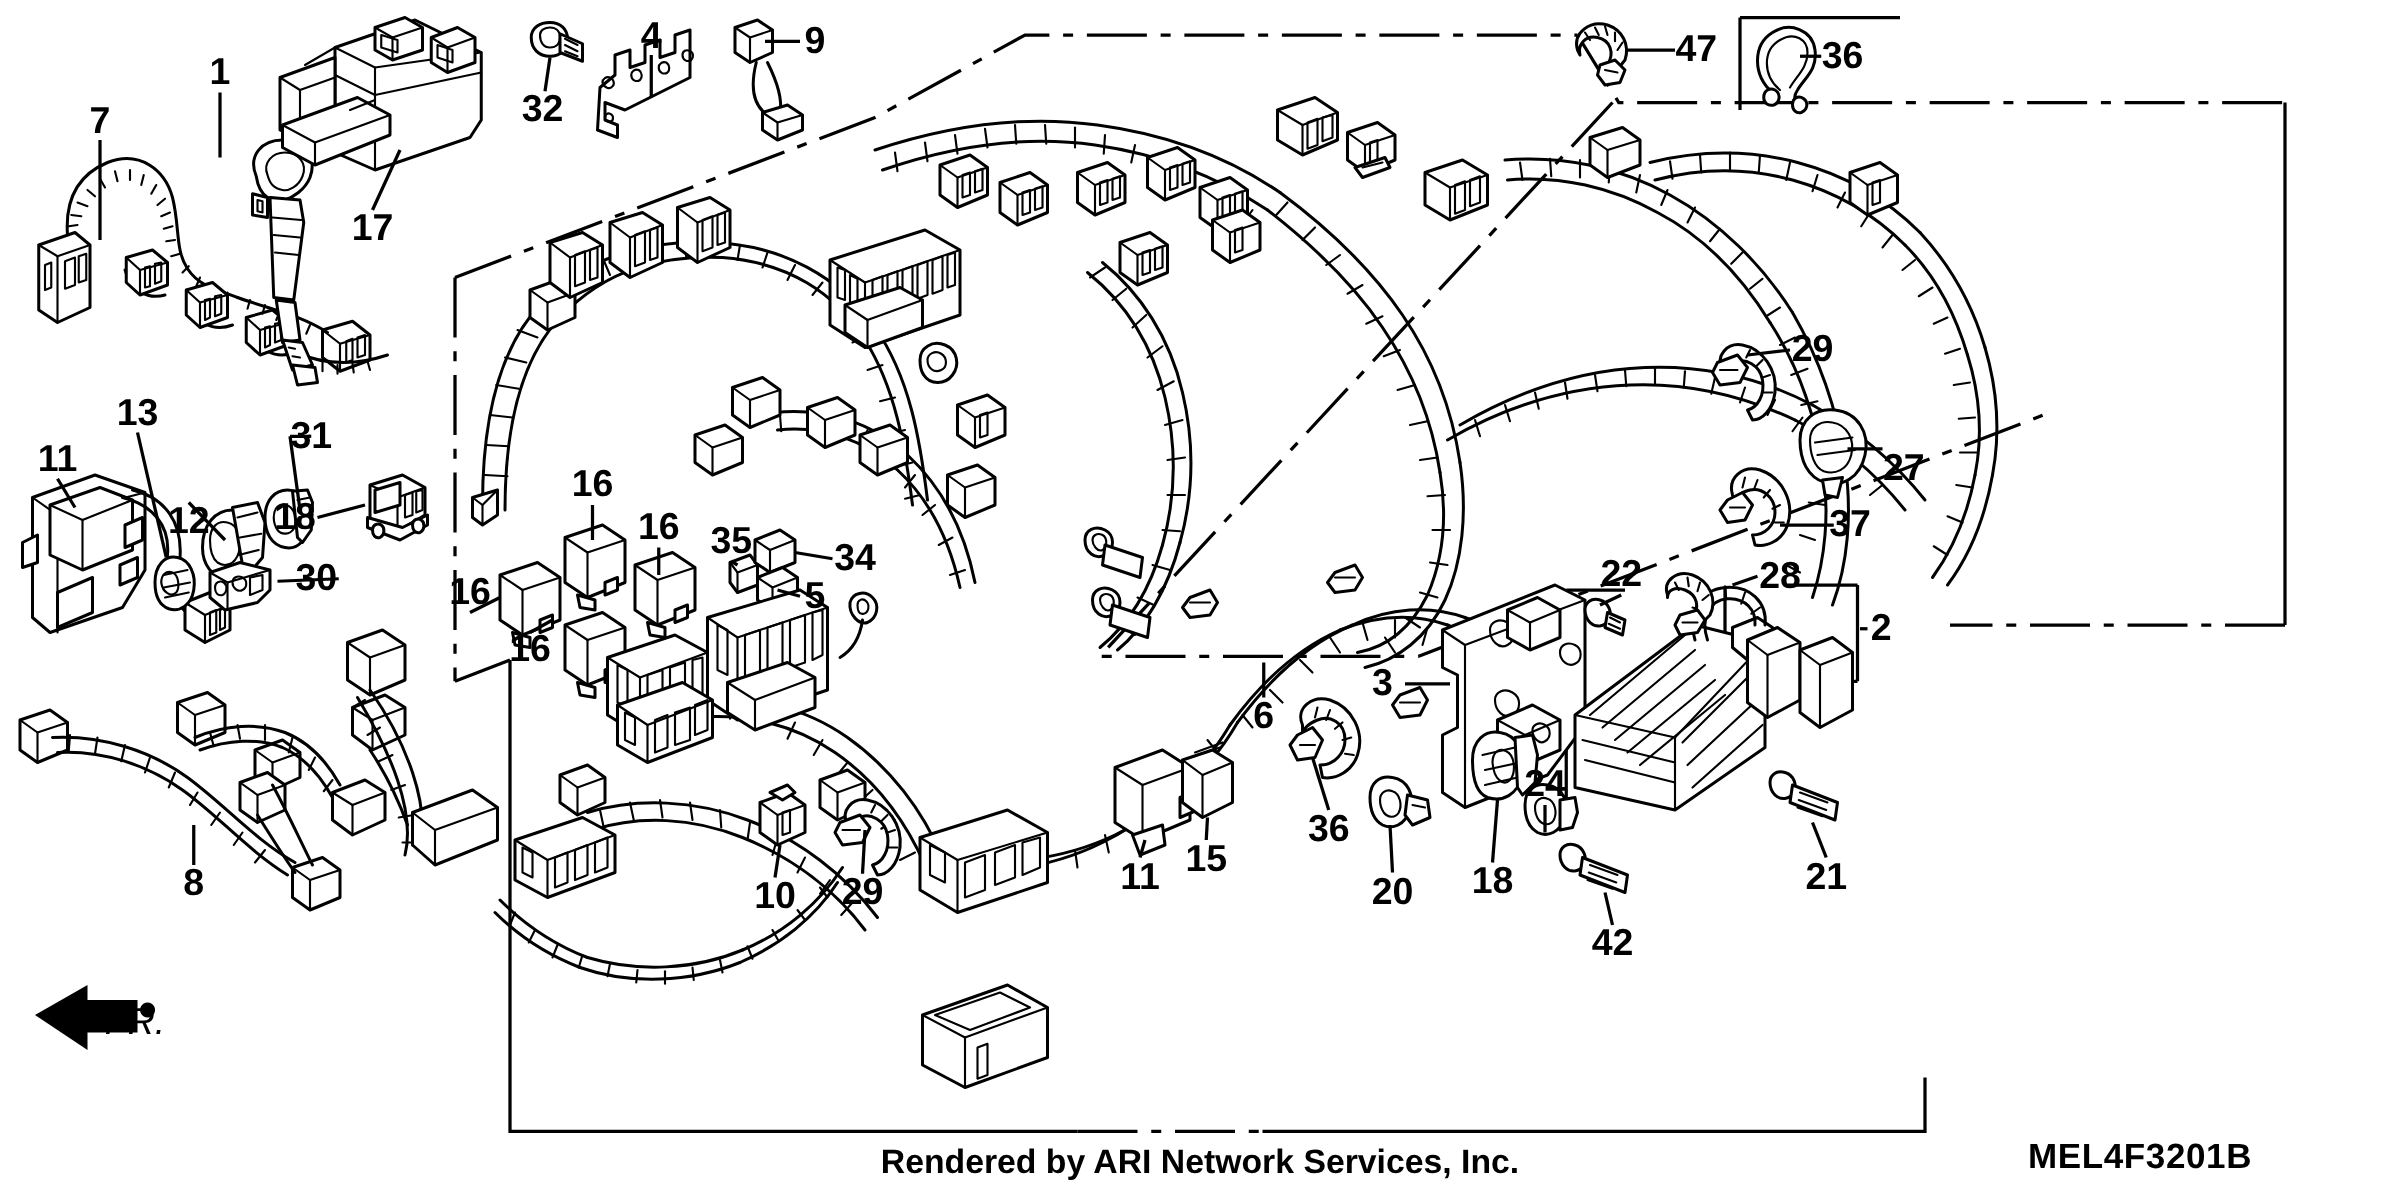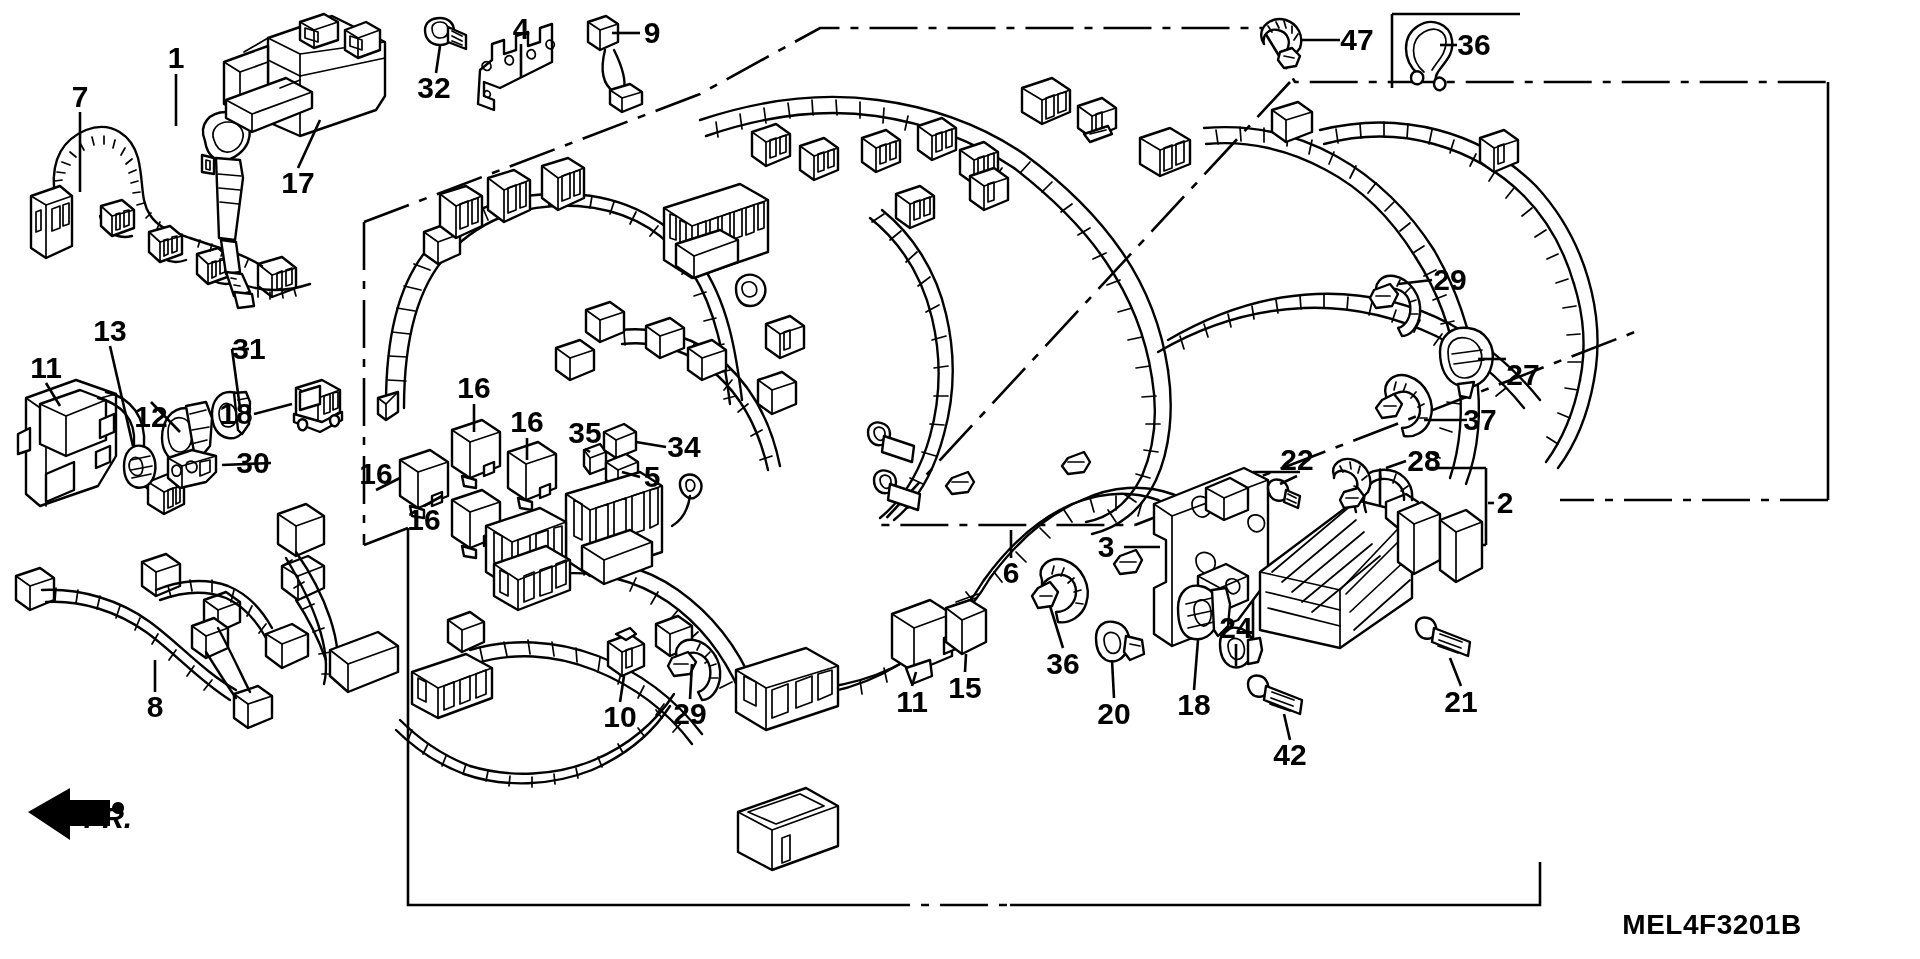--- a/index.html
+++ b/index.html
@@ -43,21 +43,21 @@
     font-size:28px;
     letter-spacing:0.5px;
     color:#000;
     white-space:nowrap;
   }
   .fr-label{
     position:absolute;
     left:108px;top:818px;
     transform:translate(-50%,-50%);
     font-family:"Liberation Sans", sans-serif;
-    font-weight:700;
+    font-weight:400;
     font-size:30px;
     font-style:italic;
     color:#000;
     white-space:nowrap;
   }
 </style>
 </head>
 <body>
 
 <div id="stage">
@@ -1272,15 +1272,16 @@
   <div class="callout" style="left:1194px;top:705px">18</div>
   <div class="callout" style="left:1461px;top:702px">21</div>
   <div class="callout" style="left:1290px;top:755px">42</div>
   <div class="callout" style="left:620px;top:717px">10</div>
   <div class="callout" style="left:690px;top:714px">29</div>
   <div class="callout" style="left:912px;top:702px">11</div>
   <div class="callout" style="left:965px;top:688px">15</div>
   <div class="callout" style="left:155px;top:707px">8</div>
 
   <div class="fr-label">FR.</div>
+  <div class="caption">Rendered by ARI Network Services, Inc.</div>
   <div class="diagcode">MEL4F3201B</div>
 
 </div>
 
 </body></html>

